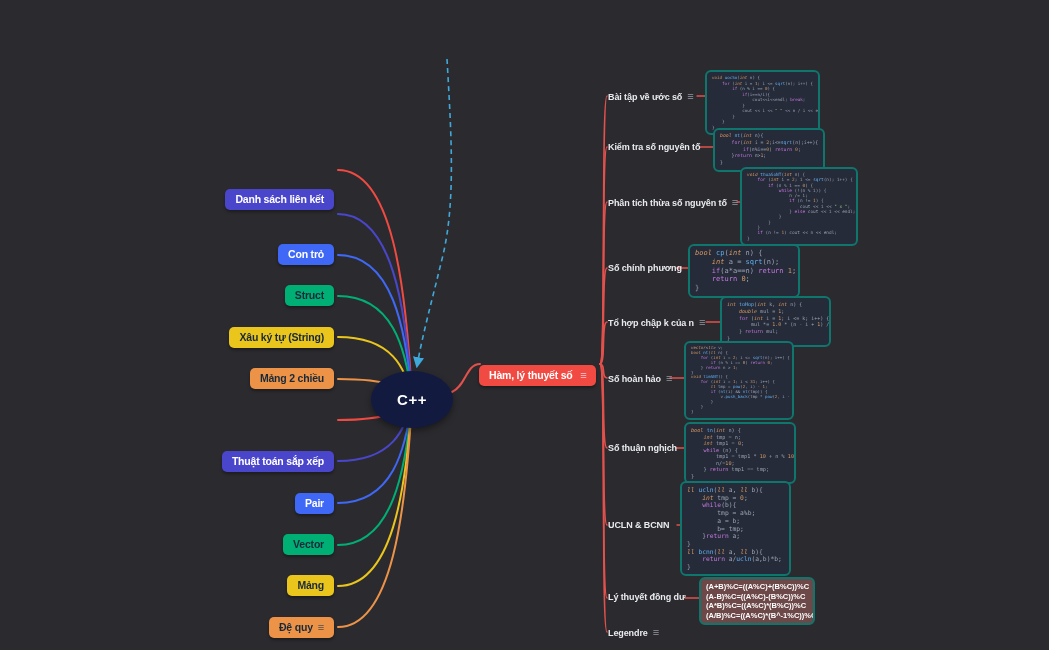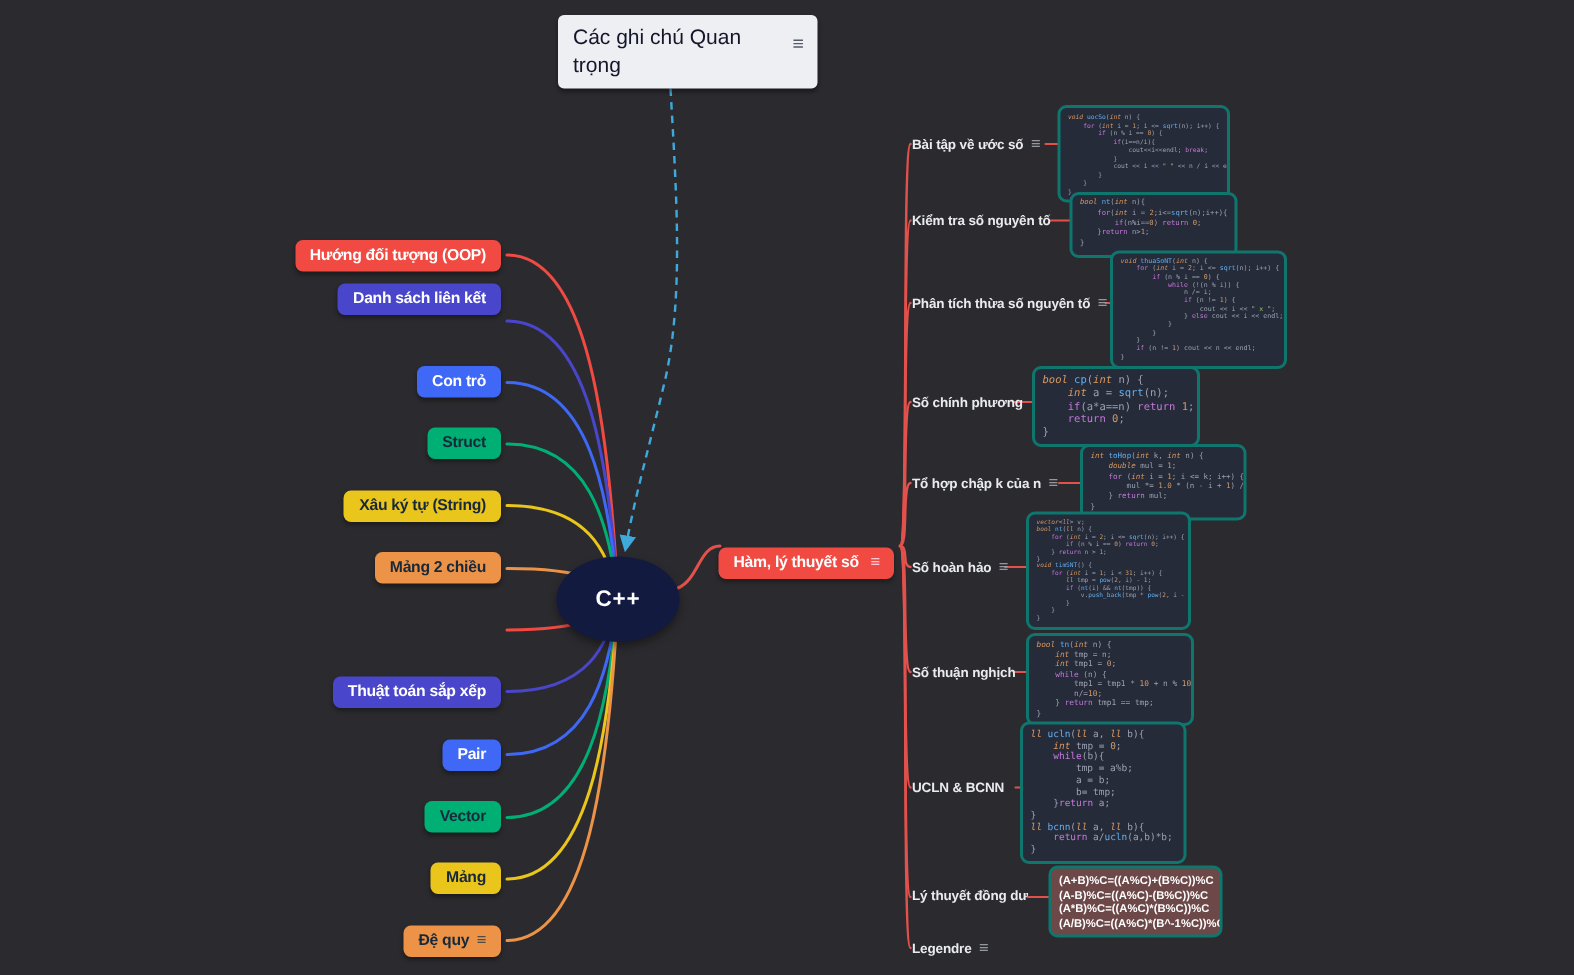--- a/index.html
+++ b/index.html
@@ -97,30 +97,25 @@
       <line x1="706" y1="322" x2="720" y2="322"></line>
       <line x1="670" y1="378" x2="684" y2="378"></line>
       <line x1="676" y1="448" x2="684" y2="448"></line>
       <line x1="677" y1="525" x2="680" y2="525"></line>
       <line x1="685" y1="598" x2="699" y2="598"></line>
     </g>
 
     <path d="M447 59 C451 130, 456 200, 443 255 C433 297, 423 332, 417 366" fill="none" stroke="#3fa9dc" stroke-width="1.6" stroke-dasharray="5 4" marker-end="url(#arrow)"></path>
   </svg>
 
-  <div class="floating-topic">
-    <span>Các ghi chú Quan trọng</span>
-    <span class="nicon">≡</span>
-  </div>
 
   <div class="root-node">
     <span>C++</span>
   </div>
 
-  <div class="lnode t-light" style="top: 160px; background: rgb(240, 74, 66);"><span>Hướng đối tượng (OOP)</span></div>
   <div class="lnode t-light" style="top: 189px; background: rgb(74, 70, 204);"><span>Danh sách liên kết</span></div>
   <div class="lnode t-light" style="top: 244px; background: rgb(62, 104, 245);"><span>Con trỏ</span></div>
   <div class="lnode t-dark" style="top: 285px; background: rgb(0, 175, 116);"><span>Struct</span></div>
   <div class="lnode t-dark" style="top: 327px; background: rgb(234, 197, 28);"><span>Xâu ký tự (String)</span></div>
   <div class="lnode t-dark" style="top: 368px; background: rgb(236, 147, 72);"><span>Mảng 2 chiều</span></div>
   <div class="lnode t-light" style="top: 451px; background: rgb(74, 70, 204);"><span>Thuật toán sắp xếp</span></div>
   <div class="lnode t-light" style="top: 493px; background: rgb(62, 104, 245);"><span>Pair</span></div>
   <div class="lnode t-dark" style="top: 534px; background: rgb(0, 175, 116);"><span>Vector</span></div>
   <div class="lnode t-dark" style="top: 575px; background: rgb(234, 197, 28);"><span>Mảng</span></div>
   <div class="lnode t-dark" style="top: 617px; background: rgb(236, 147, 72);"><span>Đệ quy</span><span class="nicon nicon-dark">≡</span></div>

